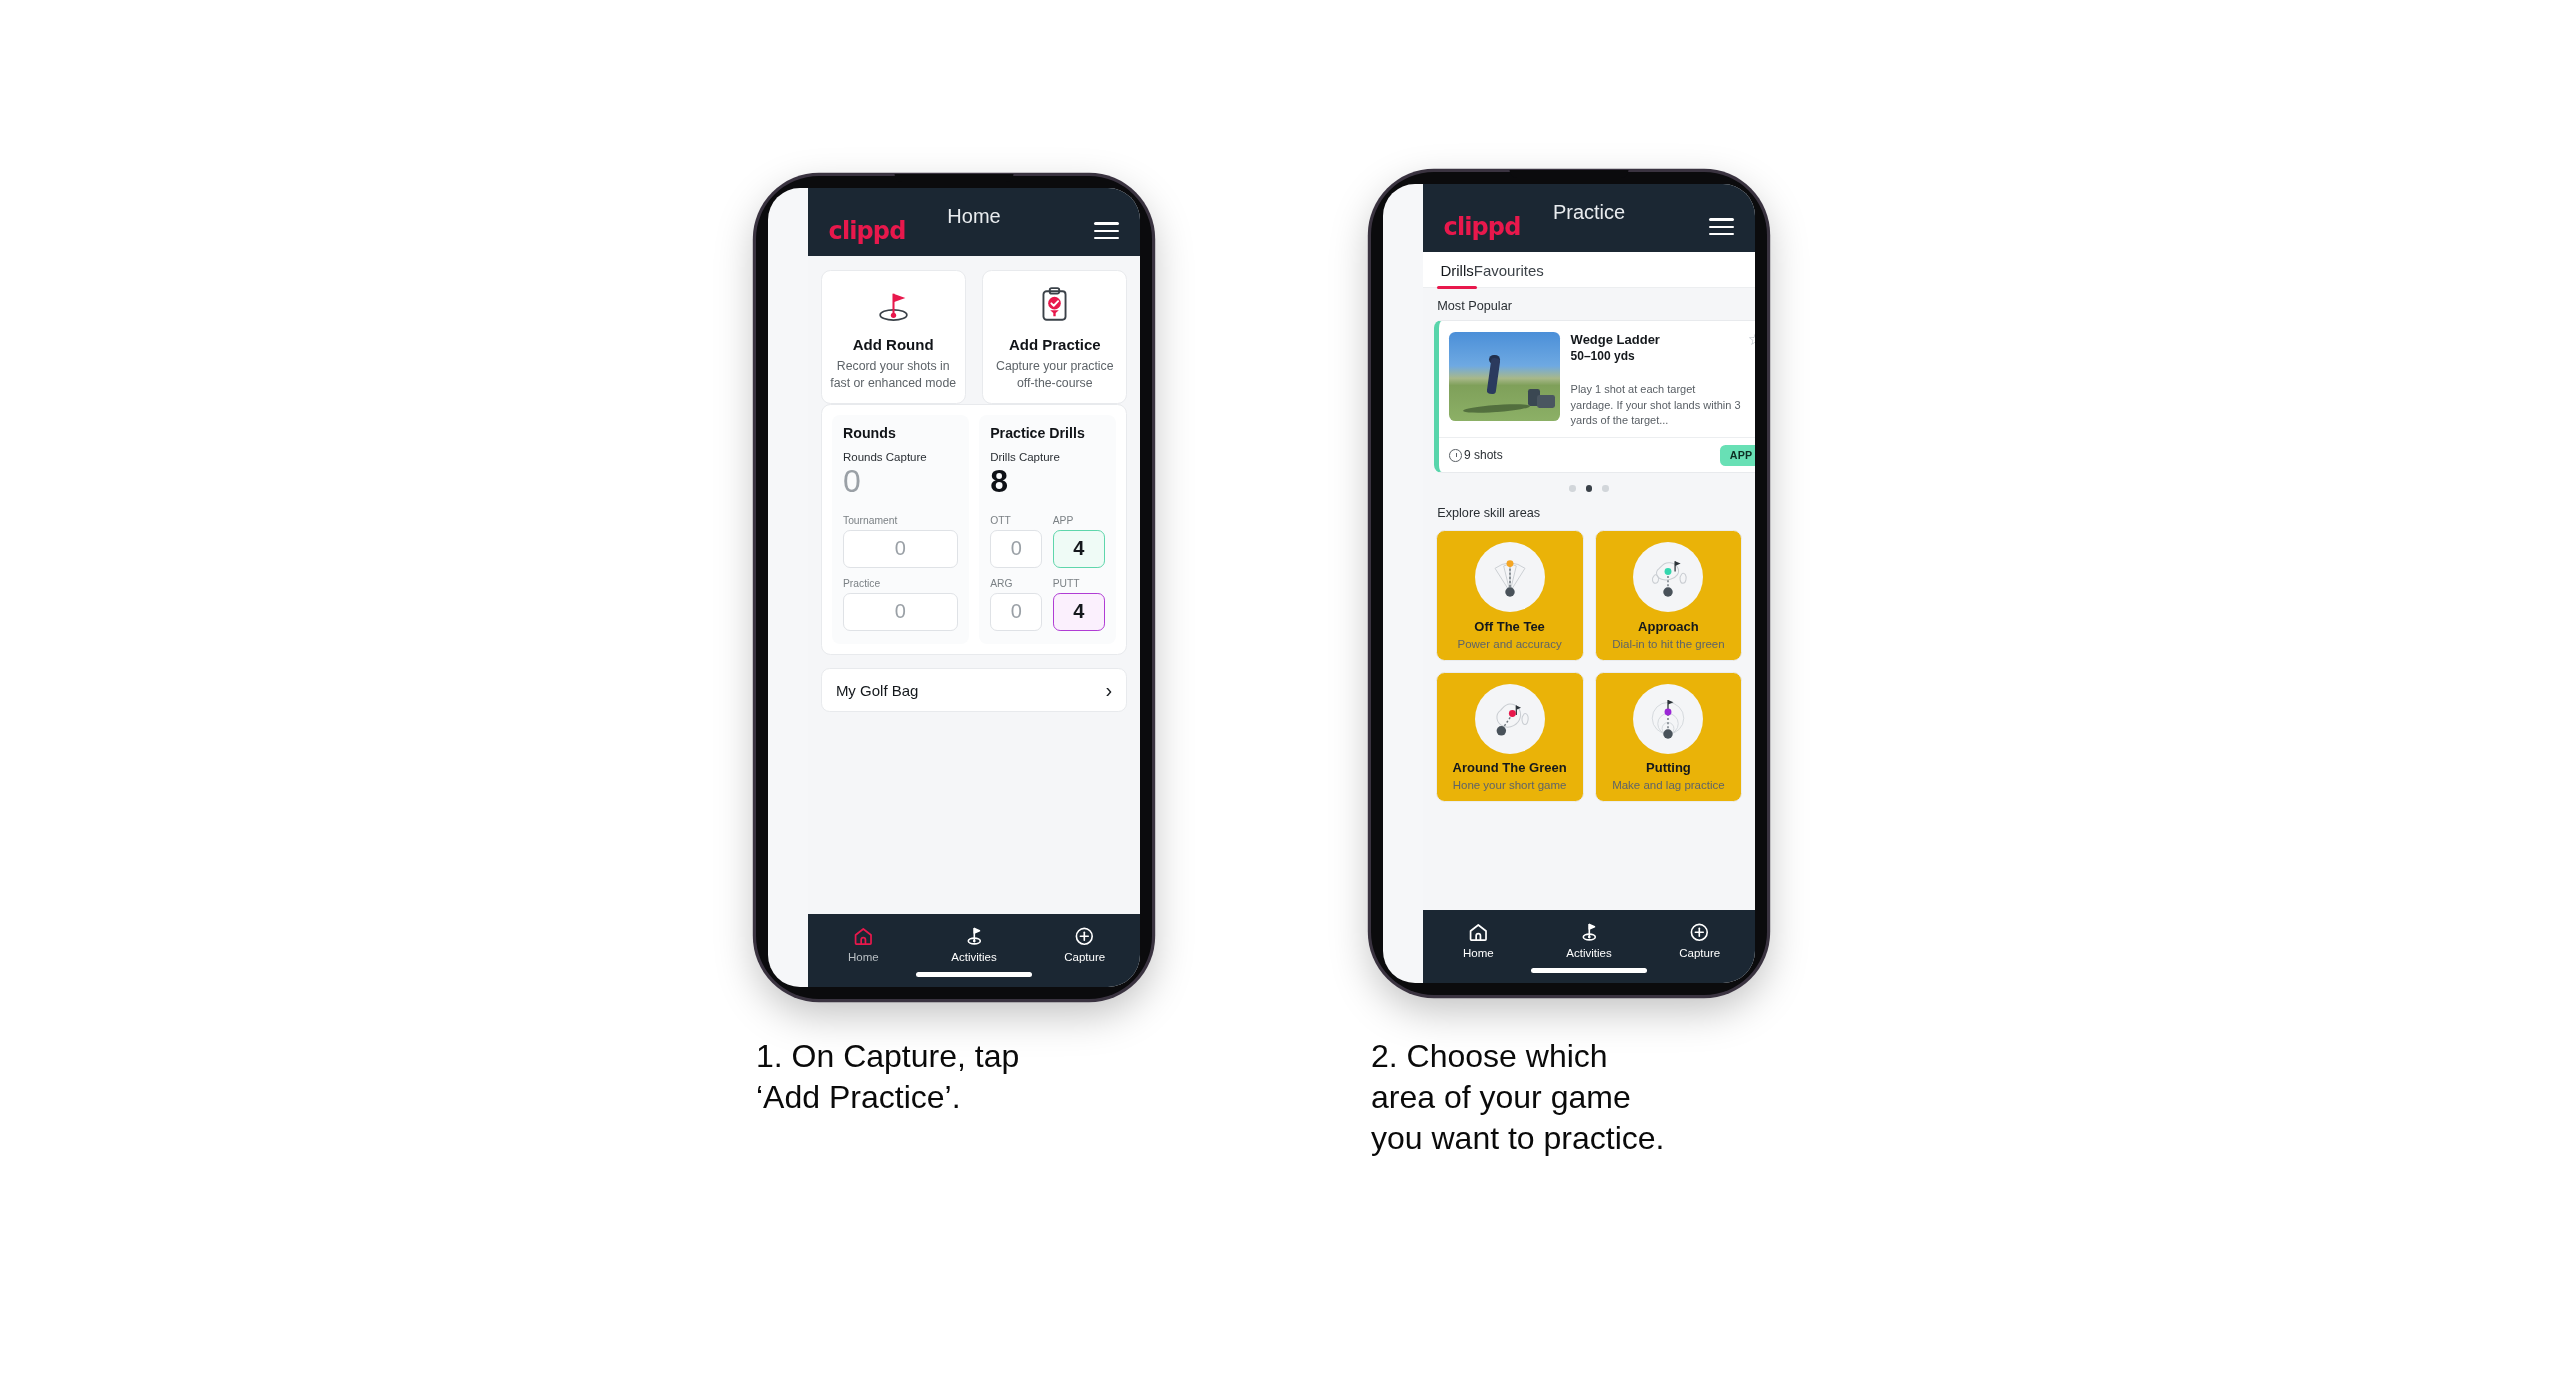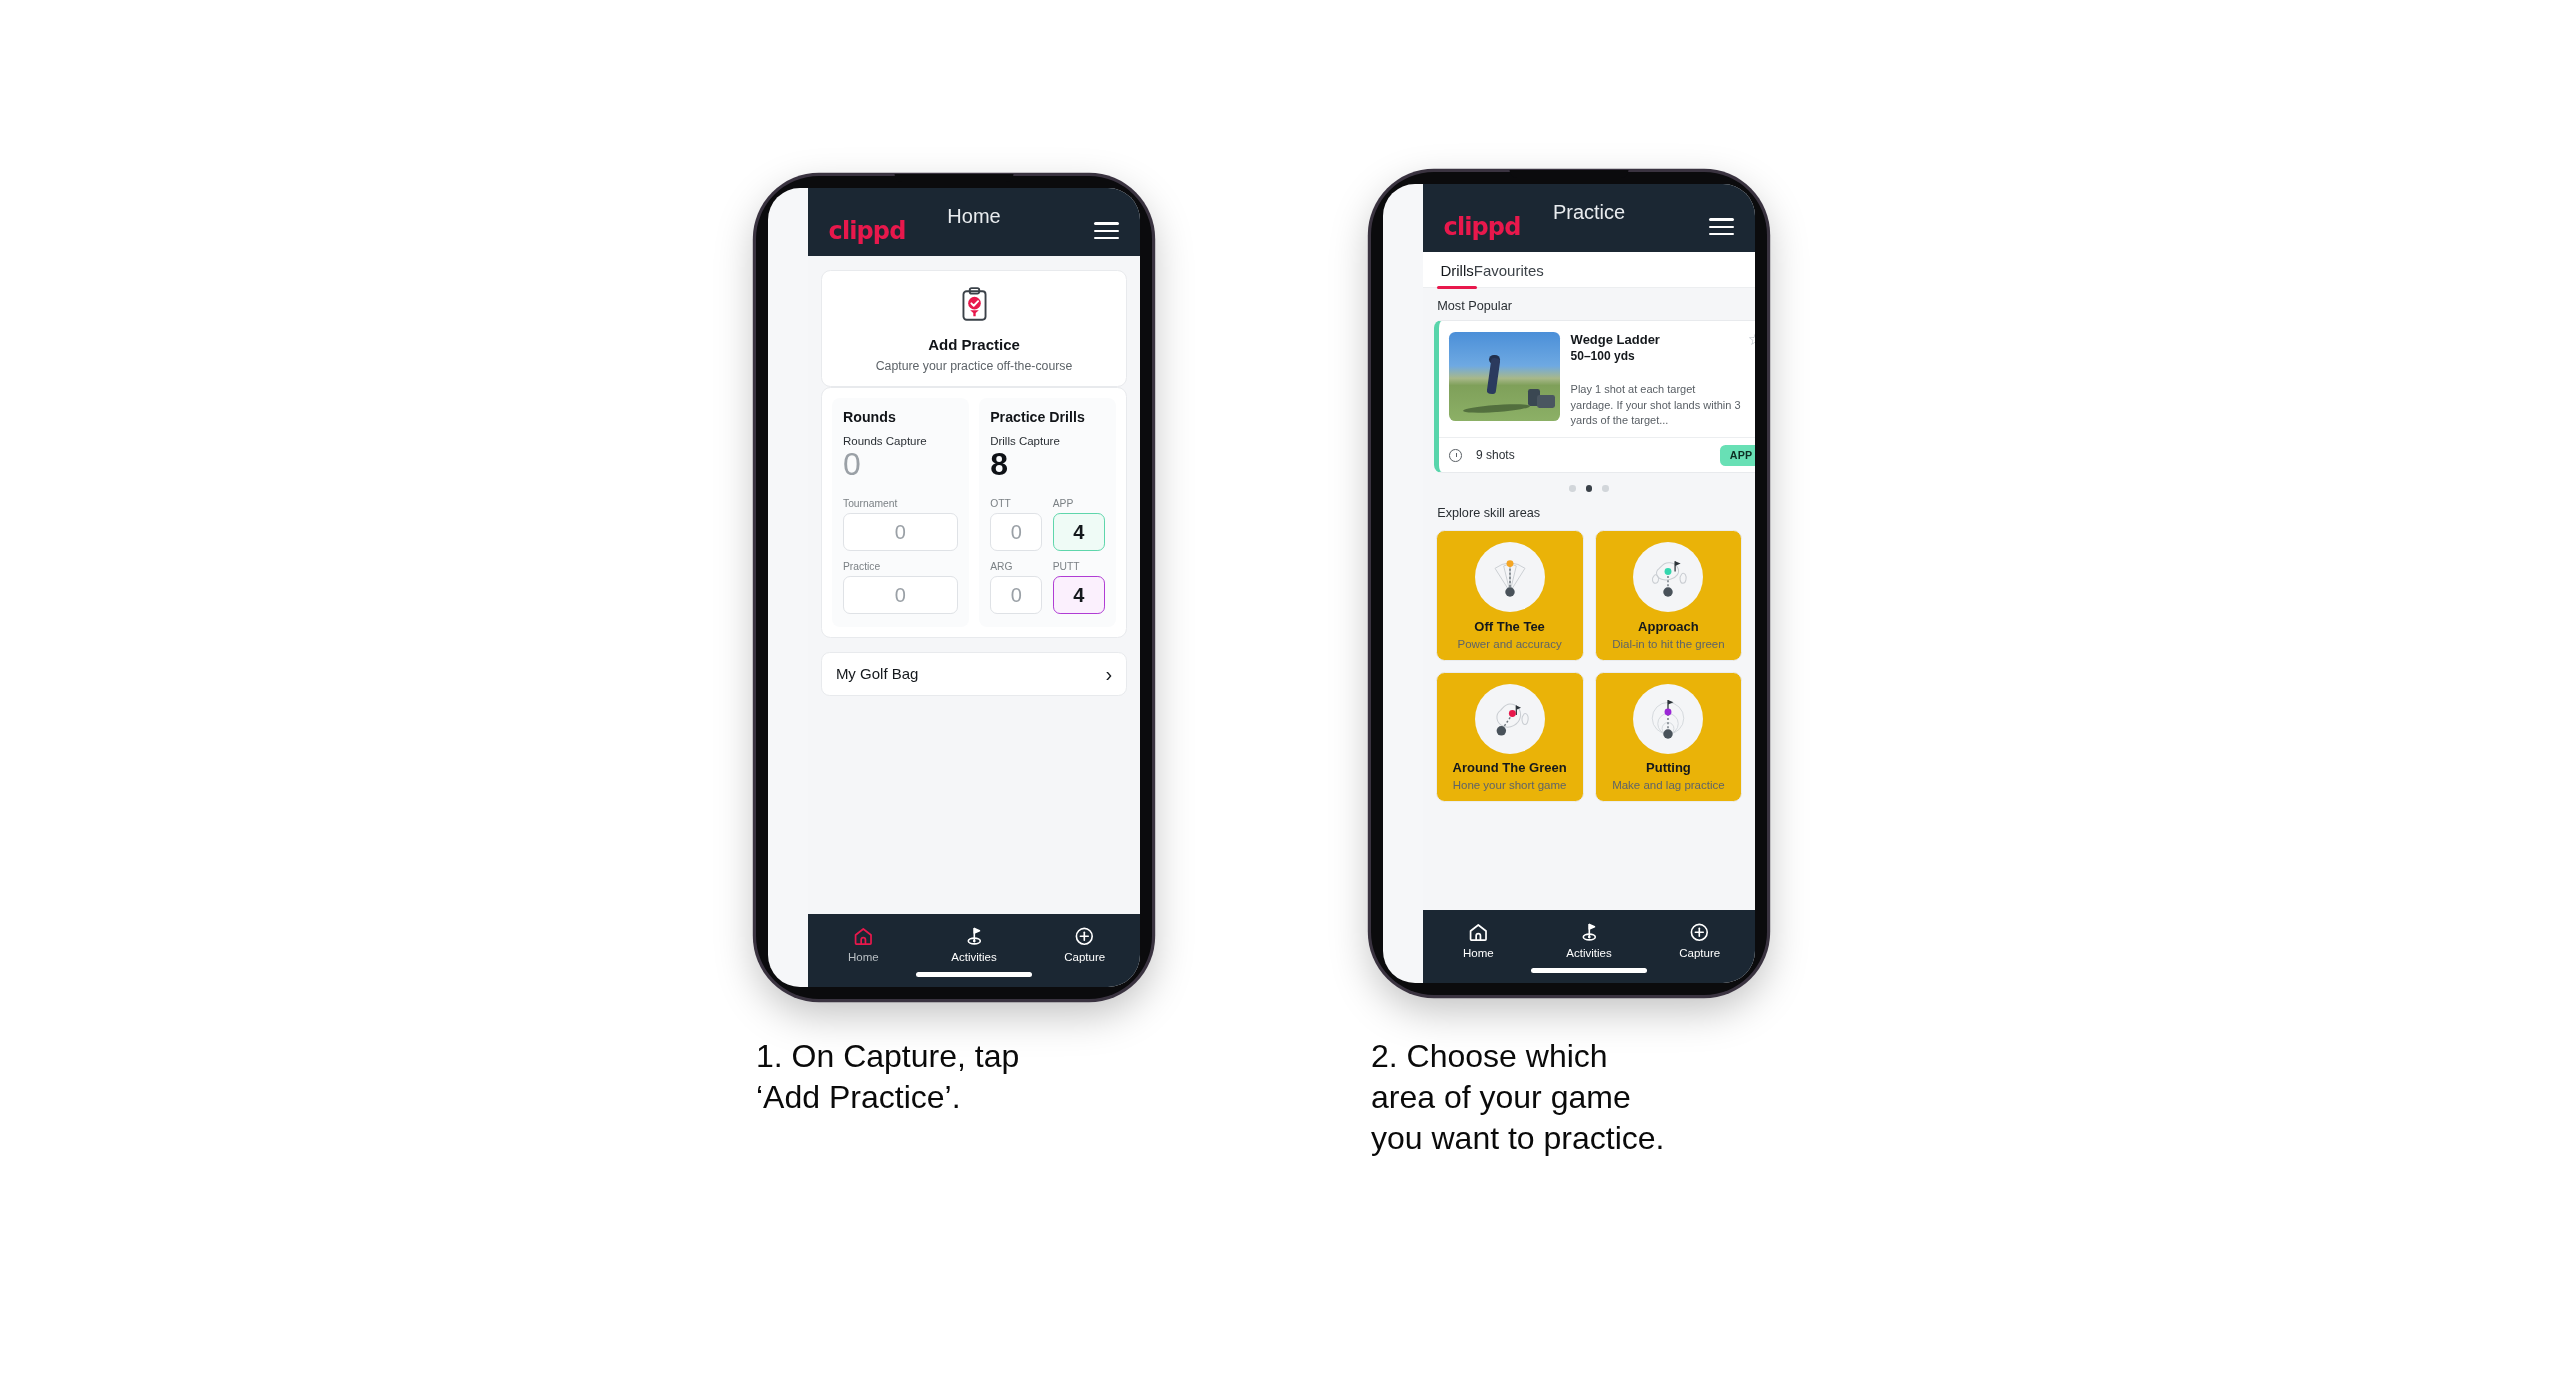--- a/index.html
+++ b/index.html
@@ -193,21 +193,21 @@
   .drill-txt { flex: 1; min-width: 0; position: relative; padding-right: 22px; }
   .drill-title { font-size: 13px; font-weight: bold; color: #14181c; }
   .drill-yds { font-size: 12px; font-weight: bold; color: #14181c; margin-top: 2.4px; }
   .drill-desc { font-size: 11px; color: #585e64; line-height: 1.42; margin-top: 19px; }
   .star { position: absolute; right: 0; top: 0; font-size: 16.6px; color: #b6bcc2; line-height: 1; }
   .drill-foot {
     border-top: 0.8px solid #eceef0;
     display: flex; align-items: center; justify-content: space-between;
     padding: 6.3px 10.3px;
   }
-  .shots { display: flex; align-items: center; gap: 14px; font-size: 12px; color: #2a2f34; }
+  .shots { display: flex; align-items: center; gap: 2px; font-size: 12px; color: #2a2f34; }
   .shots-ic {
     width: 12.7px; height: 12.7px; border: 1.4px solid #5a6065; border-radius: 50%;
     position: relative;
   }
   .shots-ic::after {
     content: ""; position: absolute; left: 50%; top: 2.4px;
     width: 1.3px; height: 4px; background: #5a6065; transform-origin: bottom;
   }
   .badge {
     background: #68e0b5; color: #0e2f24; font-size: 10.7px; font-weight: bold;
@@ -262,20 +262,32 @@
         <div class="hamburger">
             <i></i>
             <i></i>
             <i></i>
           </div>
       </div>
 
       <div class="body">
 
         <div class="quick-row">
+          <div class="quick-card">
+            <div class="quick-icon">
+              <svg width="41" height="41" viewBox="0 0 52 52">
+                <ellipse cx="26" cy="38" rx="17" ry="6.5" fill="none" stroke="#3a4148" stroke-width="2"></ellipse>
+                <line x1="26" y1="11" x2="26" y2="39" stroke="#e8184c" stroke-width="2.6"></line>
+                <path d="M26 11 L41 16.5 L26 22 Z" fill="#e8184c"></path>
+                <circle cx="26" cy="38.5" r="3.4" fill="#e8184c"></circle>
+              </svg>
+            </div>
+            <div class="quick-title">Add Round</div>
+            <div class="quick-sub">Record your shots in fast or enhanced mode</div>
+          </div>
           <div class="quick-card">
             <div class="quick-icon">
               <svg width="41" height="41" viewBox="0 0 52 52">
                 <rect x="12" y="8" width="28" height="36" rx="4" fill="none" stroke="#3a4148" stroke-width="2.4"></rect>
                 <rect x="20" y="4" width="12" height="7" rx="2.4" fill="none" stroke="#3a4148" stroke-width="2.4"></rect>
                 <circle cx="26" cy="23" r="8" fill="#e8184c"></circle>
                 <path d="M22 23.3 l3 3 l5.6 -5.8" fill="none" stroke="#ffffff" stroke-width="2.4" stroke-linecap="round" stroke-linejoin="round"></path>
                 <path d="M20.5 32 h11 l-4 3.5 v4 h-3 v-4 z" fill="#e8184c"></path>
               </svg>
             </div>

